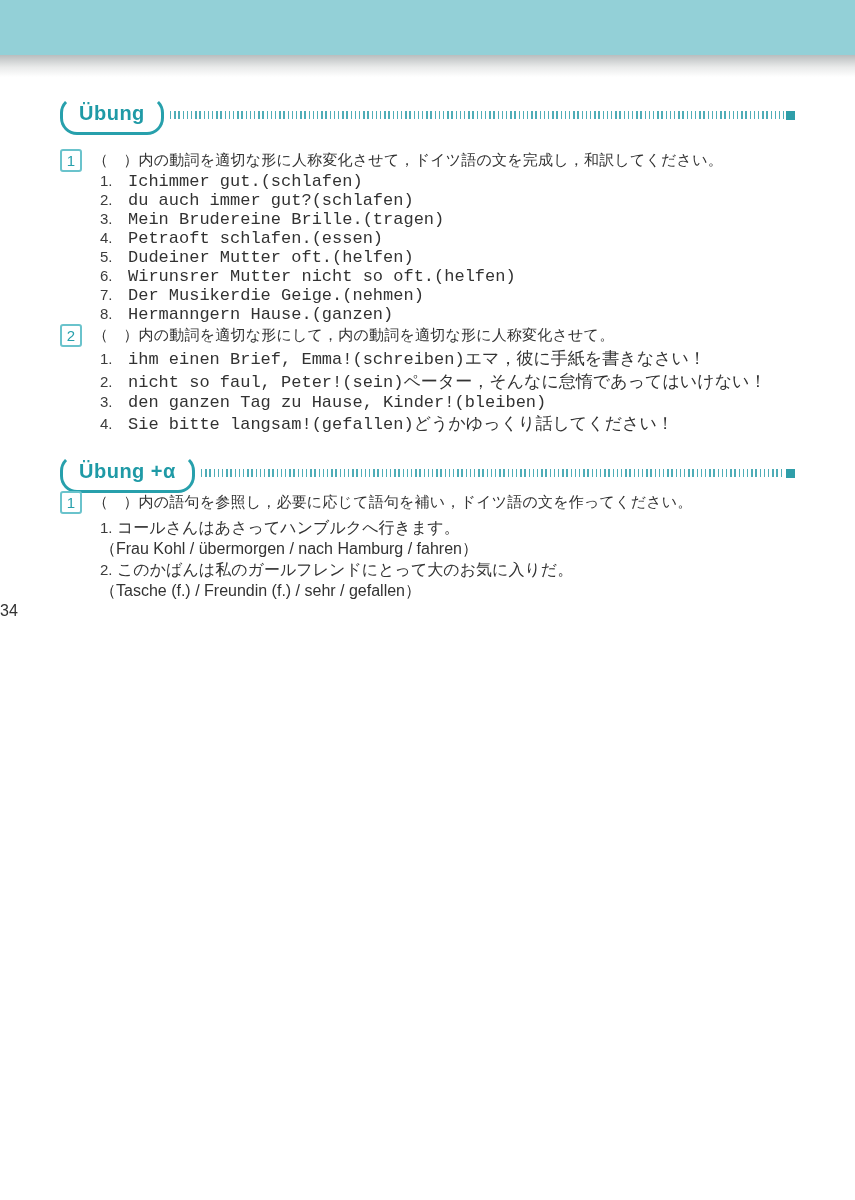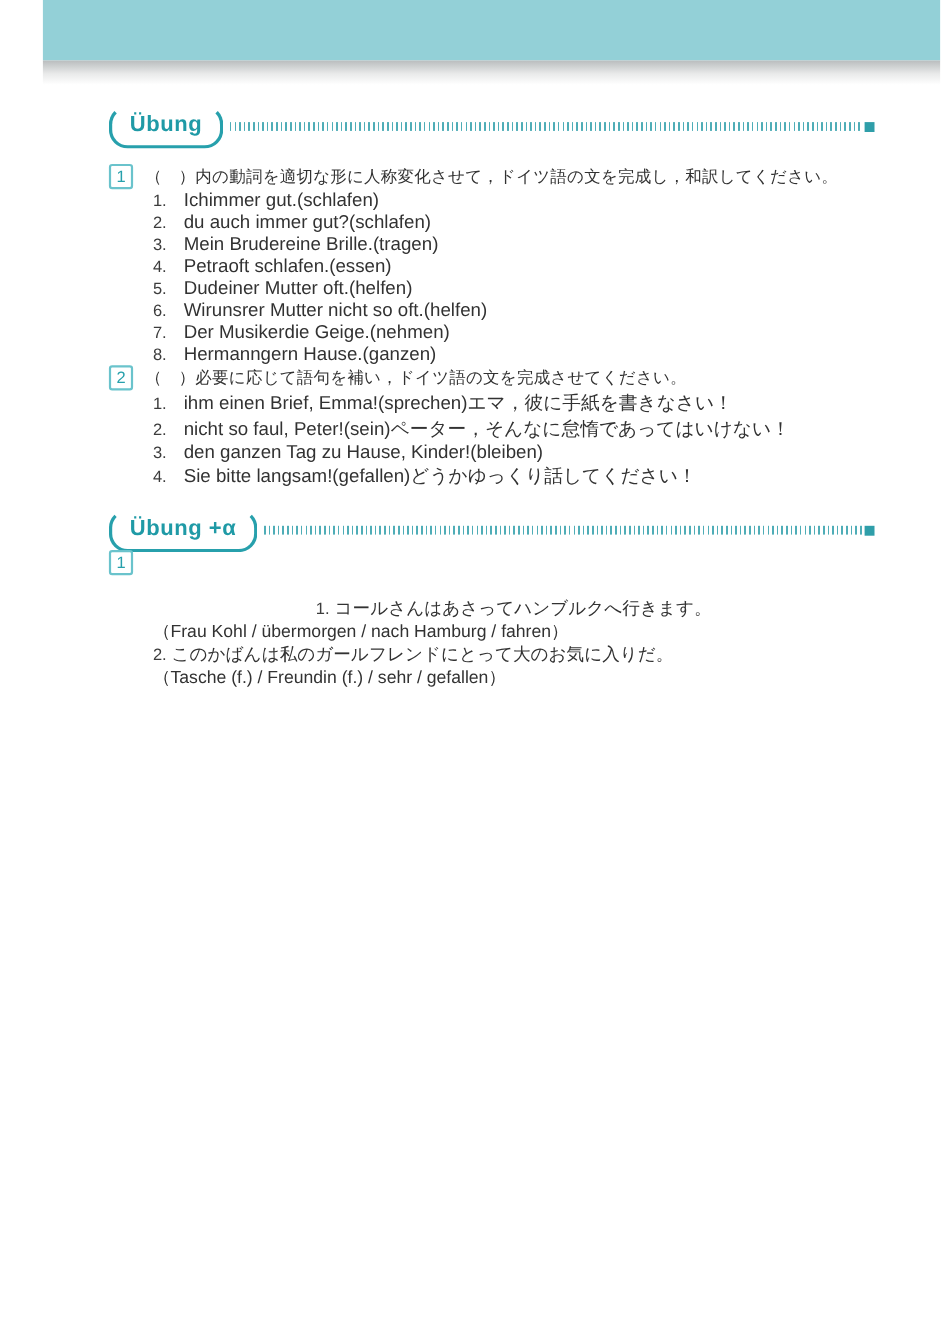--- a/index.html
+++ b/index.html
@@ -4,21 +4,20 @@
 <style>
   * { margin:0; padding:0; box-sizing:border-box; }
   html,body { background:#ffffff; }
   .page {
     position:relative;
     width:855px; height:868px;
     background:#ffffff;
     overflow:hidden;
     font-family:"Liberation Sans","DejaVu Sans",sans-serif;
     color:#323232;
-    padding-left:39px;
   }
   .band { height:55px; background:#93d0d7; }
   .band-shadow { height:22px; background:linear-gradient(to bottom,#b9bdbe 0%,#e9eaea 55%,#ffffff 100%); }
 
   .content { padding:0 60px; }
 
   
   .heading-row { margin-top:20px; height:36px; display:flex; align-items:center; }
   .pill {
     display:inline-block;
@@ -53,21 +52,21 @@
   .instr { font-size:15px; color:#323232; letter-spacing:0.2px; }
 
   
   .items { padding-left:40px; }
   .item { display:flex; align-items:baseline; font-size:17px; }
   .num {
     flex:0 0 28px;
     font-size:15px; color:#3c3c3c;
     font-family:"Liberation Sans","DejaVu Sans",sans-serif;
   }
-  .de { font-family:Liberation Sans, sans-serif; color:#2b2username7" ; }
+  .de { font-family:Liberation Mono, monospace; color:#2b2username7" ; }
   .de { color:#2c2822; }
   .pre { margin-right:8px; }
   .pre:empty { margin:0; display:none; }
   .blank {
     display:inline-block;
     width:117px; height:0.9em;
     border-bottom:1.5px solid #4f4f4f;
     margin-right:9px;
   }
   .post { margin-right:11px; }
@@ -184,28 +183,28 @@
         <span class="de pre">Hermann</span>
         <span class="blank"></span>
         <span class="de post">gern Hause.</span>
         <span class="de verb">(ganzen)</span>
       </div>
     </div>
 
     <div class="ex2-block">
       <div class="ex-header">
         <span class="badge">2</span>
-        <span class="instr">（　）必要に応じて語句を補い，ドイツ語の文を完成させてください。</span>
+        <span class="instr">（　）内の動詞を適切な形にして，内の動詞を適切な形に人称変化させて。</span>
       </div>
       <div class="items">
         <div class="item r1">
           <span class="num">1.</span>
           <span class="blank"></span>
           <span class="de post">ihm einen Brief, Emma!</span>
-          <span class="de verb">(sprechen)</span>
+          <span class="de verb">(schreiben)</span>
           <span class="hint">エマ，彼に手紙を書きなさい！</span>
         </div>
         <div class="item r2">
           <span class="num">2.</span>
           <span class="blank"></span>
           <span class="de post">nicht so faul, Peter!</span>
           <span class="de verb">(sein)</span>
           <span class="hint">ペーター，そんなに怠惰であってはいけない！</span>
         </div>
         <div class="item r3">
@@ -225,31 +224,33 @@
     </div>
 
     <div class="heading-row second">
       <span class="pill">Übung +α</span>
       <span class="rule"></span>
       <span class="rule-end"></span>
     </div>
 
     <div class="ex-header alpha-header">
       <span class="badge">1</span>
+      <span class="instr">（　）内の語句を参照し，必要に応じて語句を補い，ドイツ語の文を作ってください。</span>
     </div>
 
     <div class="items">
-      <div class="jp-line" style="margin-top:20px;text-align:center;">
+      <div class="jp-line" style="margin-top:4px;">
         <span class="num">1.</span>
         <span>コールさんはあさってハンブルクへ行きます。</span>
       </div>
       <div class="de-line">（Frau Kohl / übermorgen / nach Hamburg / fahren）</div>
 
       <div class="jp-line gap-lg">
         <span class="num">2.</span>
         <span>このかばんは私のガールフレンドにとって大のお気に入りだ。</span>
       </div>
       <div class="de-line">（Tasche (f.) / Freundin (f.) / sehr / gefallen）</div>
     </div>
 
   </div>
 
+  <div class="page-number">34</div>
 </div>
 
 </body></html>

